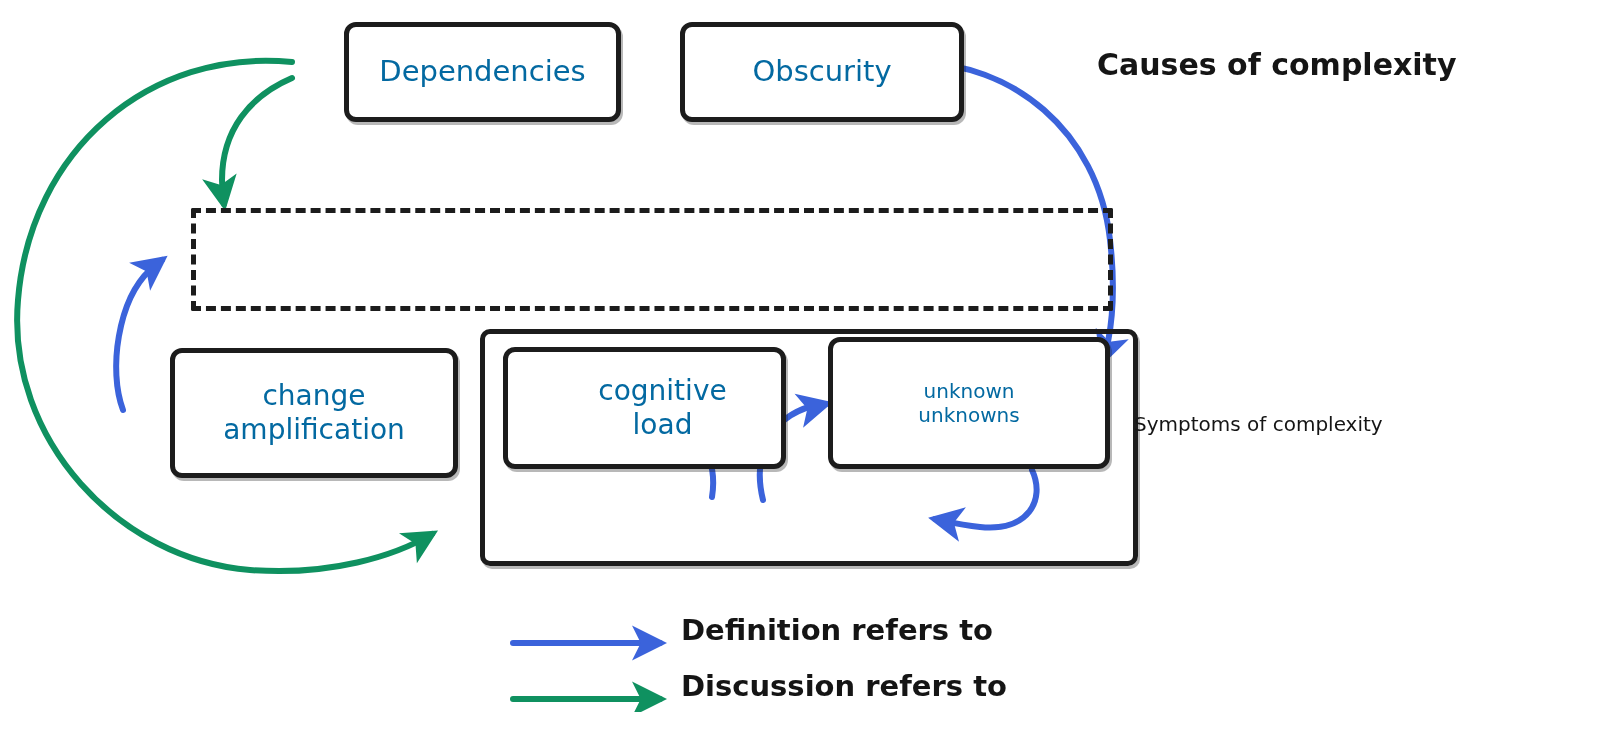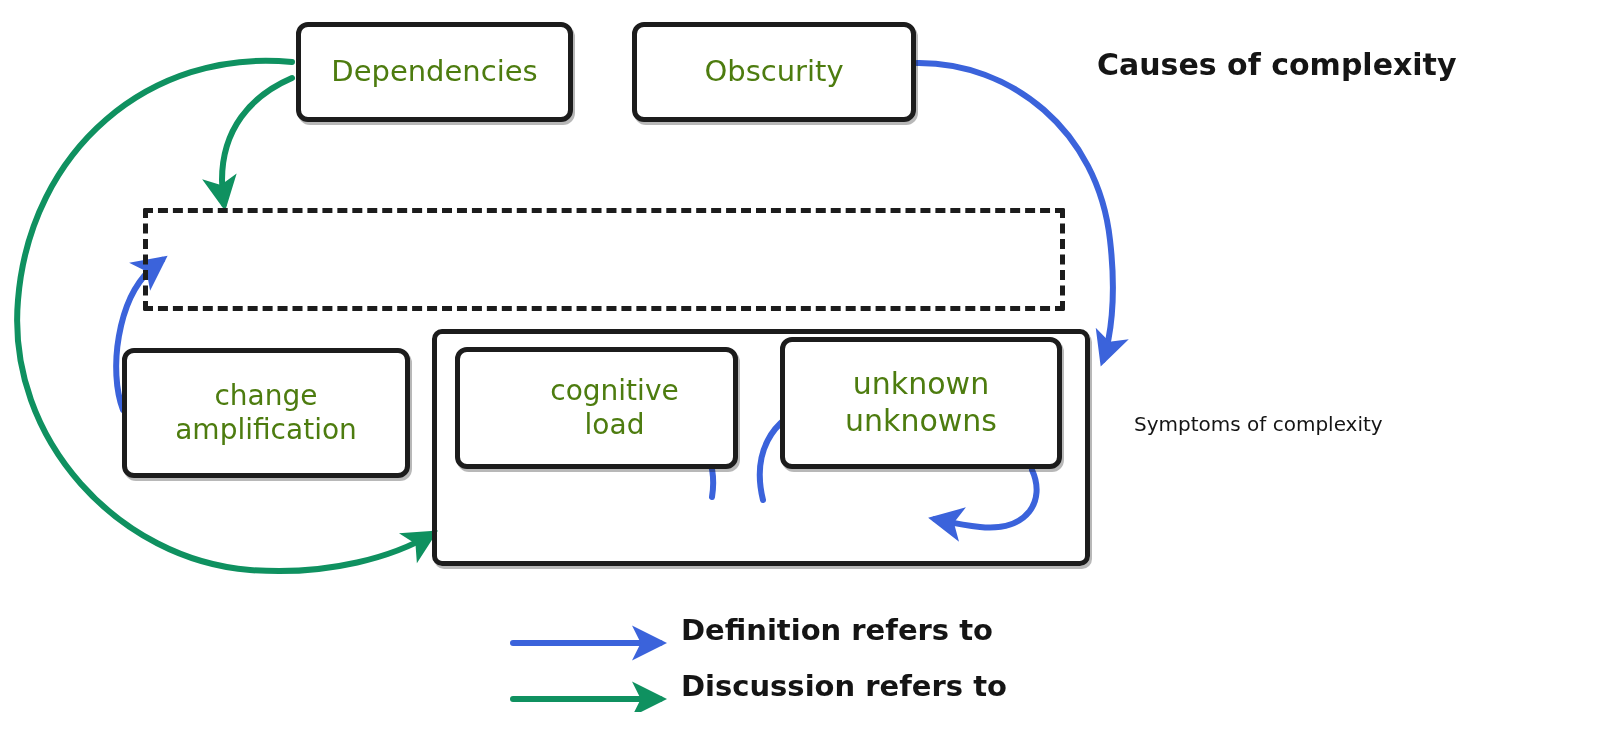--- a/index.html
+++ b/index.html
@@ -27,22 +27,23 @@
     pointer-events: none;
   }
   .node {
     position: absolute;
     box-sizing: border-box;
     display: flex;
     align-items: center;
     justify-content: center;
     text-align: center;
     background: #ffffff;
-    color: #4d7c0f;
+    color: #0369a1;
     font-family: "DejaVu Sans", sans-serif;
+    margin-left: 48px;
   }
   .solid-box {
     border: 5px solid #1c1c1c;
     border-radius: 12px;
     box-shadow: 2px 3px 0 rgba(20,20,20,0.30);
   }
   .dashed-box {
     border: 5px dashed #1c1c1c;
     border-radius: 2px;
     background: transparent;
@@ -119,21 +120,21 @@
     <span class="nodelabel" style="font-size:28px;">change
 amplification</span>
   </div>
 
   <div class="node solid-box" style="left:455px; top:347px; width:283px; height:122px;padding-left:36px;">
     <span class="nodelabel" style="font-size:28px;">cognitive
 load</span>
   </div>
 
   <div class="node solid-box" style="left:780px; top:337px; width:282px; height:132px;">
-    <span class="nodelabel" style="font-size:30px;">unknown
+    <span class="nodelabel" style="font-size:20px;">unknown
 unknowns</span>
   </div>
 
 
   <div class="free-label" style="left:1097px; top:47px; font-size:30px; font-weight:bold;">Causes of complexity</div>
 
   <div class="free-label" style="left:1134px; top:412px; font-size:20px; font-weight:normal;">Symptoms of complexity</div>
 
   <svg style="position:absolute; left:505px; top:612px; width:190px; height:100px;" viewBox="0 0 190 100">
     <path d="M 8 31 L 155 31" fill="none" stroke="#3b63db" stroke-width="6" stroke-linecap="round" marker-end="url(#arrow-blue)"></path>

